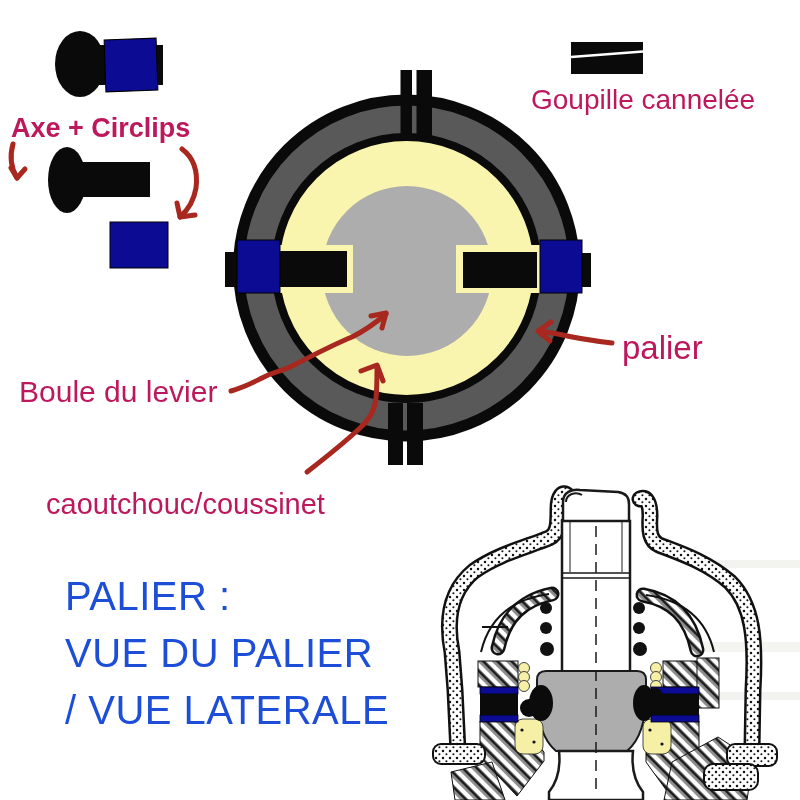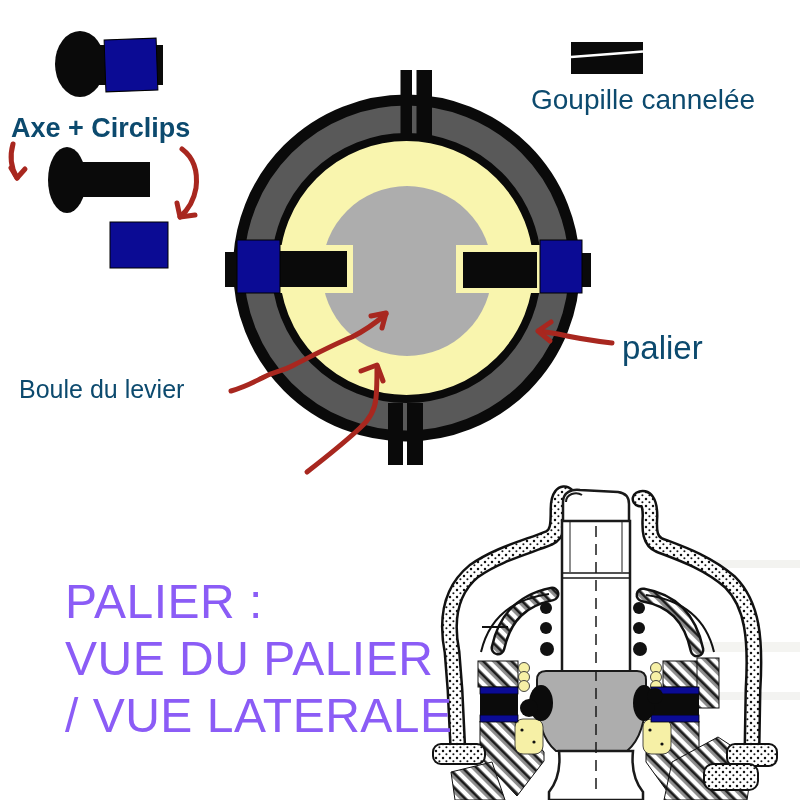--- a/index.html
+++ b/index.html
@@ -1,25 +1,25 @@
 <!DOCTYPE html>
 <html style="--navy: #0b0b94; --ring: #595959; --cream: #f9f5ae; --ball: #adadad; --ink: #0a0a0a; --arrow: #a8271f; --cushion: #f6f0a6;"><head>
 <meta charset="utf-8">
 <style>
   html,body{margin:0;padding:0;background:#fff;}
   #canvas{position:relative;width:800px;height:800px;background:#fff;overflow:hidden;
           font-family:"Liberation Sans",sans-serif;color:#161616;}
   svg{position:absolute;left:0;top:0;}
-  .lbl{position:absolute;white-space:nowrap;color:#0c4a6e;line-height:1;}
+  .lbl{position:absolute;white-space:nowrap;color:#be185d;line-height:1;}
   .lbl-axe       {left:11px;  top:115px; font-size:27px;font-weight:bold;}
   .lbl-goupille  {left:531px; top:86px;  font-size:28px;}
   .lbl-palier    {left:622px; top:331px; font-size:33px;}
-  .lbl-boule     {left:19px;  top:377px; font-size:25px;}
+  .lbl-boule     {left:19px;  top:377px; font-size:30px;}
   .lbl-caout     {left:46px;  top:490px; font-size:29px;}
-  .cap{position:absolute;left:65px;font-size:48px;letter-spacing:.5px;color:#8b5cf6;}
+  .cap{position:absolute;left:65px;font-size:40px;letter-spacing:.5px;color:#1d4ed8;}
   .cap1{top:574px;} .cap2{top:631px;} .cap3{top:688px;}
 </style>
 </head>
 <body>
 
 <div id="canvas">
 
   <svg width="800" height="800" viewBox="0 0 800 800">
     <defs>
       <pattern id="stip" width="7" height="7" patternUnits="userSpaceOnUse">
@@ -173,18 +173,19 @@
         <path d="M612,343 C595,341 575,338 558,334 L539,331"></path>
         <path d="M538,331 L551,322 M538,331 L550,341"></path>
       </g>
     </g>
   </svg>
 
   <div class="lbl lbl-axe">Axe + Circlips</div>
   <div class="lbl lbl-goupille">Goupille cannelée</div>
   <div class="lbl lbl-palier">palier</div>
   <div class="lbl lbl-boule">Boule du levier</div>
+  <div class="lbl lbl-caout">caoutchouc/coussinet</div>
 
   <div class="cap cap1">PALIER :</div>
   <div class="cap cap2">VUE DU PALIER</div>
   <div class="cap cap3">/ VUE LATERALE</div>
 
 </div>
 
 </body></html>

